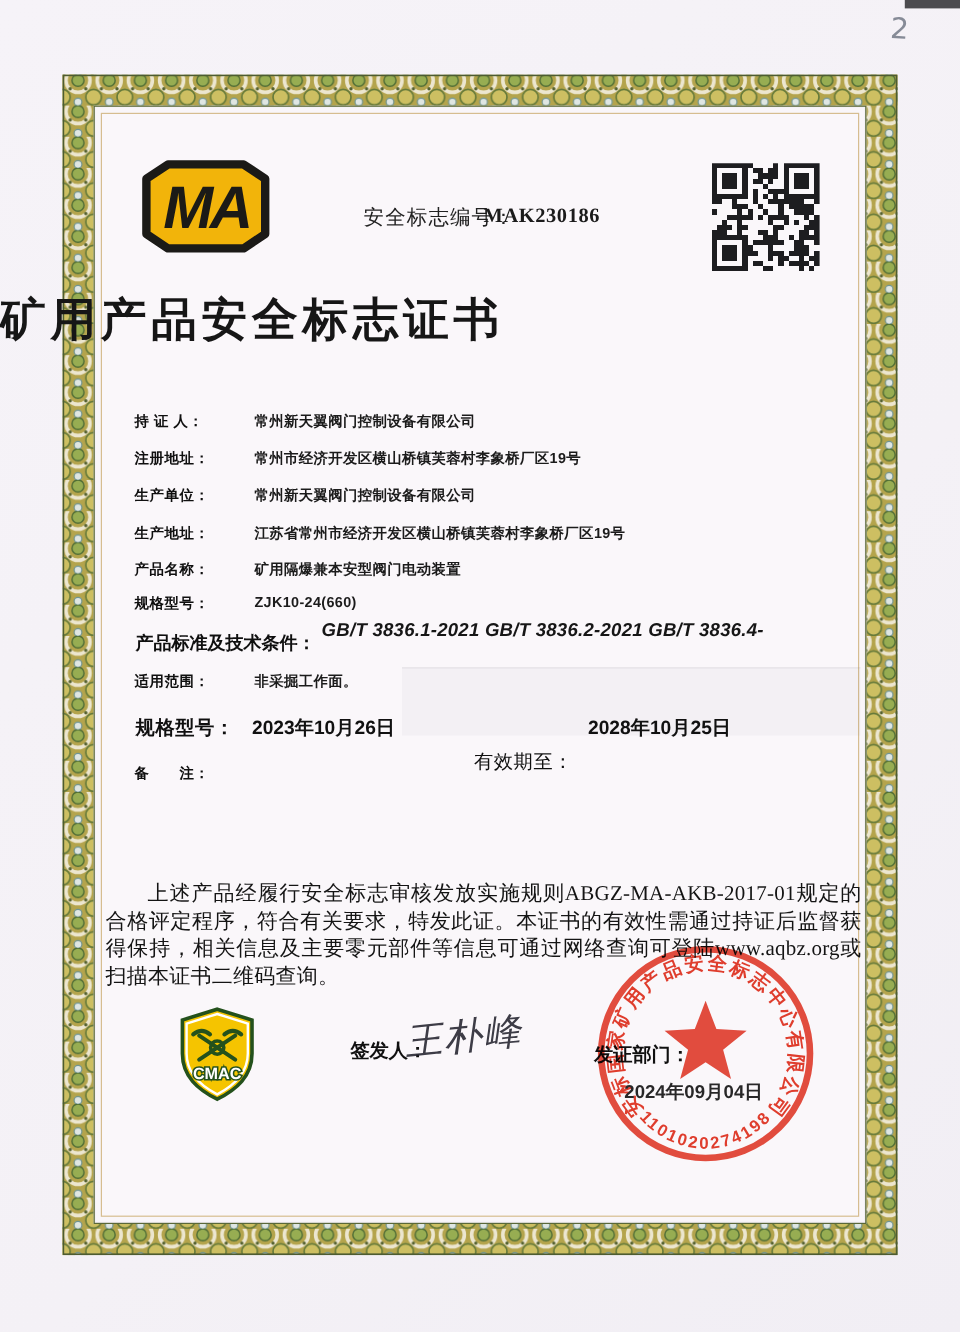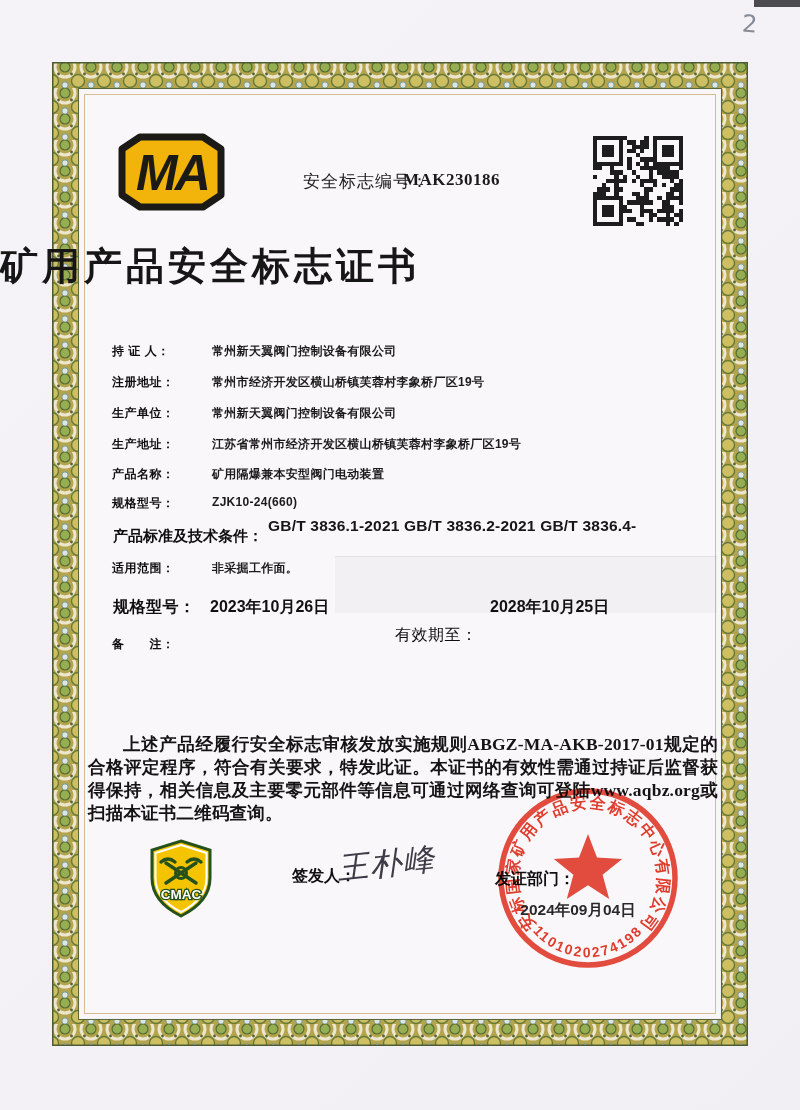--- a/index.html
+++ b/index.html
@@ -28,33 +28,33 @@
     font-size:38px;font-weight:900;color:#161616;letter-spacing:4px;
     font-family:"Liberation Serif",serif;
   }
   
   .row{position:absolute;left:112px;font-size:12px;color:#111;white-space:nowrap;}
   .lbl{font-weight:700;color:#0f0f0f;letter-spacing:.5px;}
   .val{position:absolute;left:100px;top:0;font-weight:700;color:#1b1b1b;letter-spacing:.3px;}
   .r1{top:343px}.r2{top:374px}.r3{top:405px}.r4{top:436px}.r5{top:466px}.r6{top:495px}
   .standards-label{position:absolute;left:113px;top:527px;font-size:15px;font-weight:700;white-space:nowrap;color:#0f0f0f;}
   .standards-lines{position:absolute;left:268px;top:515px;width:450px;font-size:15.5px;
-    font-weight:700;color:#161616;line-height:22px;letter-spacing:.2px;}
+    font-weight:700;color:#161616;line-height:22px;letter-spacing:.2px;font-style:italic;}
   .scope-row{top:560px}
   .dates-row{position:absolute;left:113px;top:597px;font-size:16px;white-space:nowrap;color:#111;}
   .dates-row .issue-val{position:absolute;left:97px;top:0;font-weight:700;}
   .dates-row .valid-lbl{position:absolute;left:282px;top:0;font-weight:400;margin-top:28px;}
   .dates-row .valid-val{position:absolute;left:377px;top:0;font-weight:700;}
   .remark-row{top:636px}
   .scan-band{position:absolute;left:335px;top:556px;width:382px;height:56px;
     background:rgba(125,125,138,.05);border-top:1px solid rgba(125,125,138,.12);}
   
   .statement{
     position:absolute;left:88px;top:733px;width:630px;
-    font-size:17.5px;font-weight:700;color:#141414;line-height:23px;
+    font-size:17.5px;font-weight:400;color:#141414;line-height:23px;
     text-indent:2em;text-align:justify;letter-spacing:.2px;
     font-family:"Liberation Serif",serif;
   }
   
   .cmac{position:absolute;left:146px;top:838px;}
   .signer-label{position:absolute;left:292px;top:866px;font-size:16px;font-weight:700;color:#101010;}
   .signature{
     position:absolute;left:337px;top:843px;font-size:31px;color:#23232e;
     font-style:italic;font-family:"DejaVu Serif",serif;
     transform:rotate(-6deg);letter-spacing:2px;opacity:.88;

